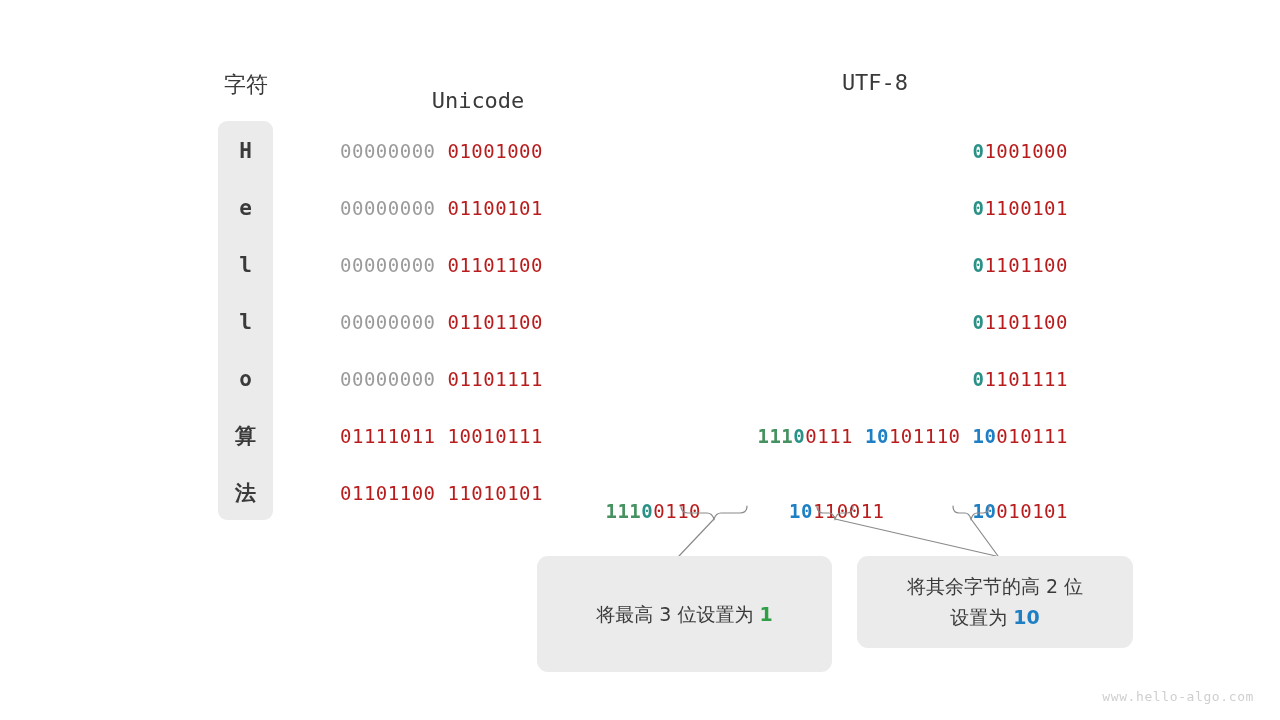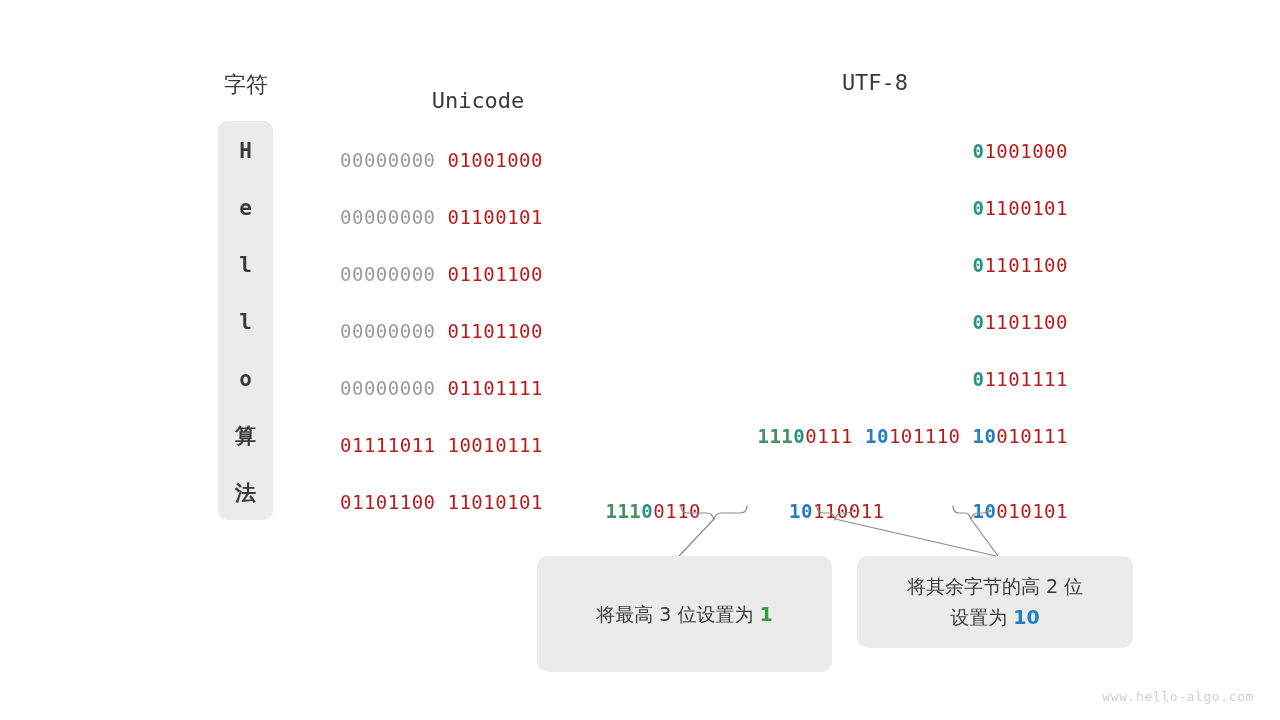--- a/index.html
+++ b/index.html
@@ -35,21 +35,21 @@
     position:absolute;left:218px;width:55px;height:40px;
     display:flex;align-items:center;justify-content:center;
     font-size:21px;font-weight:700;color:#3a3a3a;
     font-family:"DejaVu Sans","Liberation Sans",sans-serif;
   }
   .char-cell.mono{font-family:"DejaVu Sans Mono","Liberation Mono",monospace;}
 
   
   .uni{
     position:absolute;left:340px;width:290px;
-    height:40px;display:flex;align-items:flex-end;
+    height:40px;display:flex;align-items:center;
     font-family:"DejaVu Sans Mono","Liberation Mono",monospace;
     font-size:19px;letter-spacing:0.5px;white-space:pre;
   }
   .utf{
     position:absolute;right:212px;
     height:40px;display:flex;align-items:center;justify-content:flex-end;
     font-family:"DejaVu Sans Mono","Liberation Mono",monospace;
     font-size:19px;letter-spacing:0.5px;white-space:pre;
   }
   .b-dim{color:#9a9a9a;}

